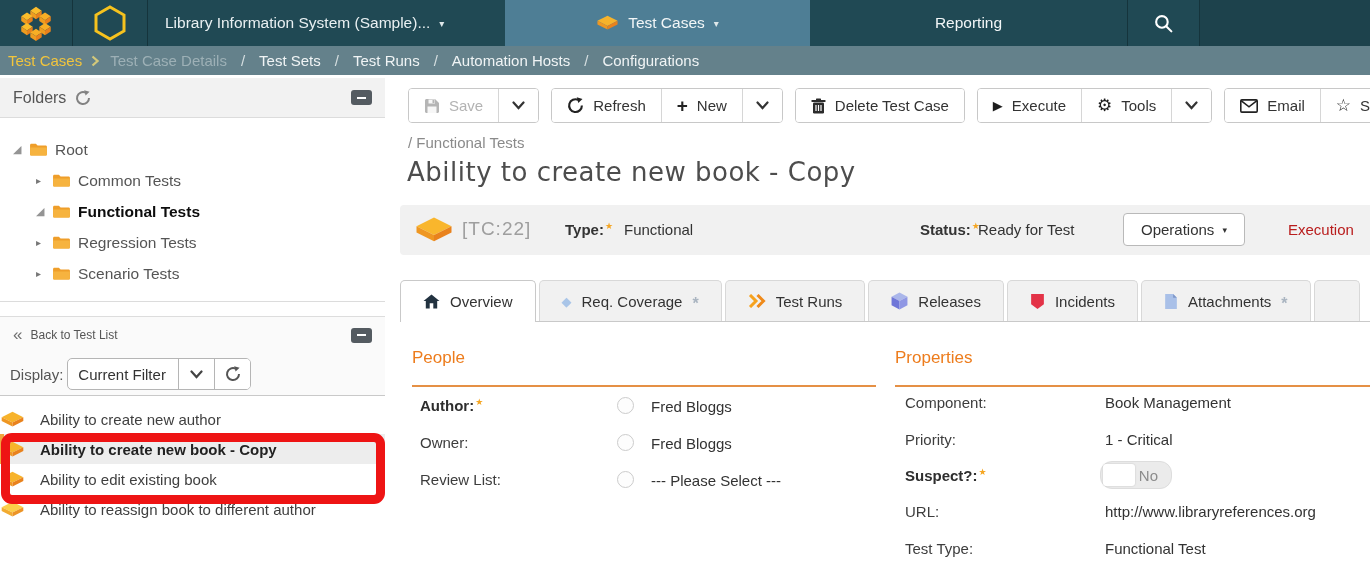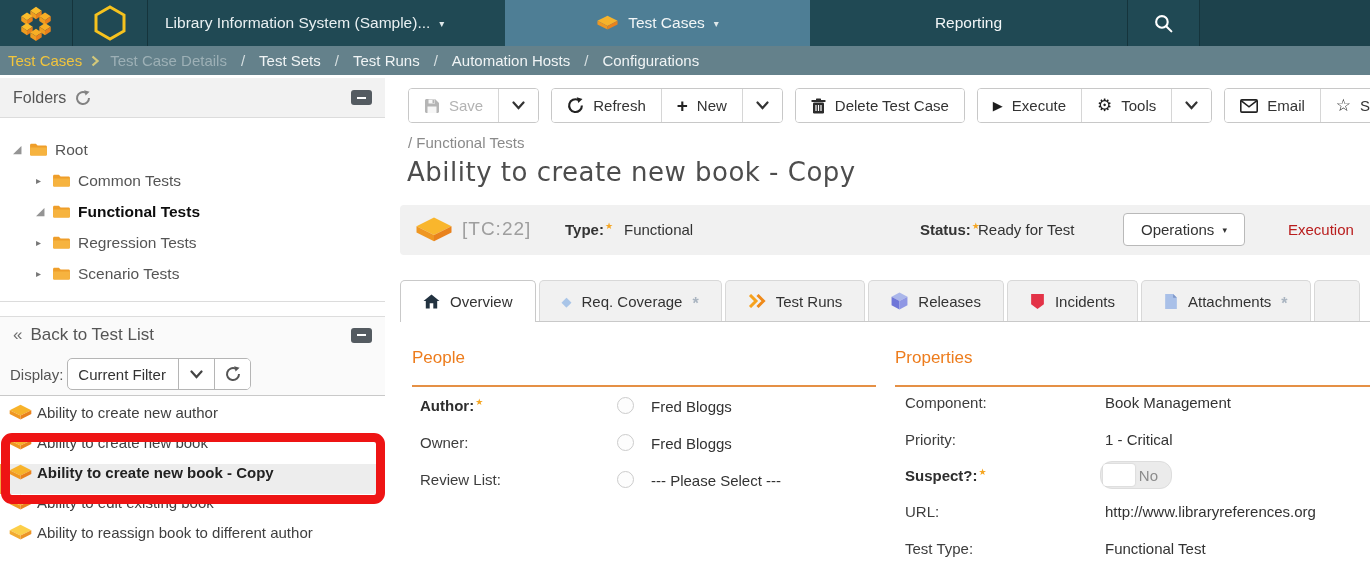--- a/index.html
+++ b/index.html
@@ -41,29 +41,29 @@
   .tree-row.lvl1 { padding-left:36px; }
   .exp { width:14px; display:inline-block; font-size:10px; color:#777; }
   .exp.open { color:#949494; font-size:11px; }
   .tree-folder { margin:0 7px 0 2px; display:flex; }
   .tree-label { font-size:15.5px; color:#555; white-space:nowrap; }
   .tree-row.bold .tree-label { font-weight:bold; color:#0d0d0d; }
 
   .list-hd-wrap { margin-top:14px; border-top:1px solid #ddd; border-bottom:1px solid #c9c9c9; background:#fafafa; }
   .back-row { height:36px; display:flex; align-items:center; padding:0 13px; }
   .back-chev { color:#6f6f6f; font-size:17px; margin-right:8px; }
-  .back-label { font-size:17px; color:#555; cursor:pointer; }
+  .back-label { font-size:12px; color:#555; cursor:pointer; }
   .display-row { height:42px; display:flex; align-items:center; padding:0 10px; }
   .display-label { font-size:15px; color:#555; margin-right:4px; }
   .filter-group { display:inline-flex; border:1px solid #b5b5b5; border-radius:5px; overflow:hidden; background:#fff; height:32px; }
   .filter-value { width:110px; padding:0 10px; font-size:15px; color:#333; display:flex; align-items:center; }
   .filter-btn { width:36px; display:flex; align-items:center; justify-content:center; border-left:1px solid #b5b5b5; cursor:pointer; color:#444; background:#fff; }
 
   .tc-list { padding-top:8px; }
-  .tc-item { height:30px; display:flex; gap:4px; padding-left:8px; cursor:pointer; white-space:nowrap; }
+  .tc-item { height:30px; display:flex; align-items:center; gap:15px; cursor:pointer; white-space:nowrap; }
   .tc-item .tc-label { font-size:15px; color:#3f3f3f; }
   .tc-item.selected { background:#ededed; box-shadow:inset 4px 0 0 #f2a640; }
   .tc-item.selected .tc-label { font-weight:bold; color:#222; }
 
   .red-box { position:absolute; left:1px; top:358px; width:384px; height:71px; border:9px solid #ee1414; border-radius:11px; z-index:6; pointer-events:none; }
 
   
   .main { position:absolute; left:385px; top:75px; width:985px; height:419px; background:#fff; }
 
   .toolbar { position:absolute; left:23px; top:13px; display:flex; gap:12px; white-space:nowrap; }
@@ -282,28 +282,20 @@
 
     <div class="tc-list">
       <div class="tc-item">
         <svg width="25" height="17" viewBox="0 0 32 22">
             <polygon points="16,1 30,8 16,15 2,8" fill="#f7b32b"></polygon>
             <polygon points="2,8 2,13 16,20 16,15" fill="#ef9722"></polygon>
             <polygon points="16,15 16,20 30,13 30,8" fill="#e9821d"></polygon>
           </svg>
         <span class="tc-label">Ability to create new author</span>
       </div>
-      <div class="tc-item">
-        <svg width="25" height="17" viewBox="0 0 32 22">
-            <polygon points="16,1 30,8 16,15 2,8" fill="#f7b32b"></polygon>
-            <polygon points="2,8 2,13 16,20 16,15" fill="#ef9722"></polygon>
-            <polygon points="16,15 16,20 30,13 30,8" fill="#e9821d"></polygon>
-          </svg>
-        <span class="tc-label">Ability to create new book</span>
-      </div>
       <div class="tc-item selected">
         <svg width="25" height="17" viewBox="0 0 32 22">
             <polygon points="16,1 30,8 16,15 2,8" fill="#f7b32b"></polygon>
             <polygon points="2,8 2,13 16,20 16,15" fill="#ef9722"></polygon>
             <polygon points="16,15 16,20 30,13 30,8" fill="#e9821d"></polygon>
           </svg>
         <span class="tc-label">Ability to create new book - Copy</span>
       </div>
       <div class="tc-item">
         <svg width="25" height="17" viewBox="0 0 32 22">

